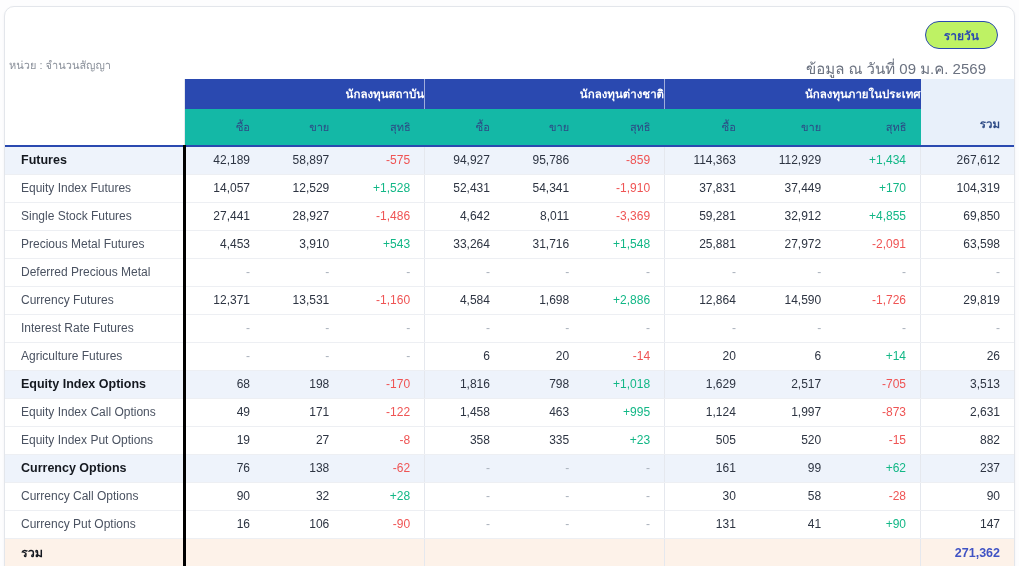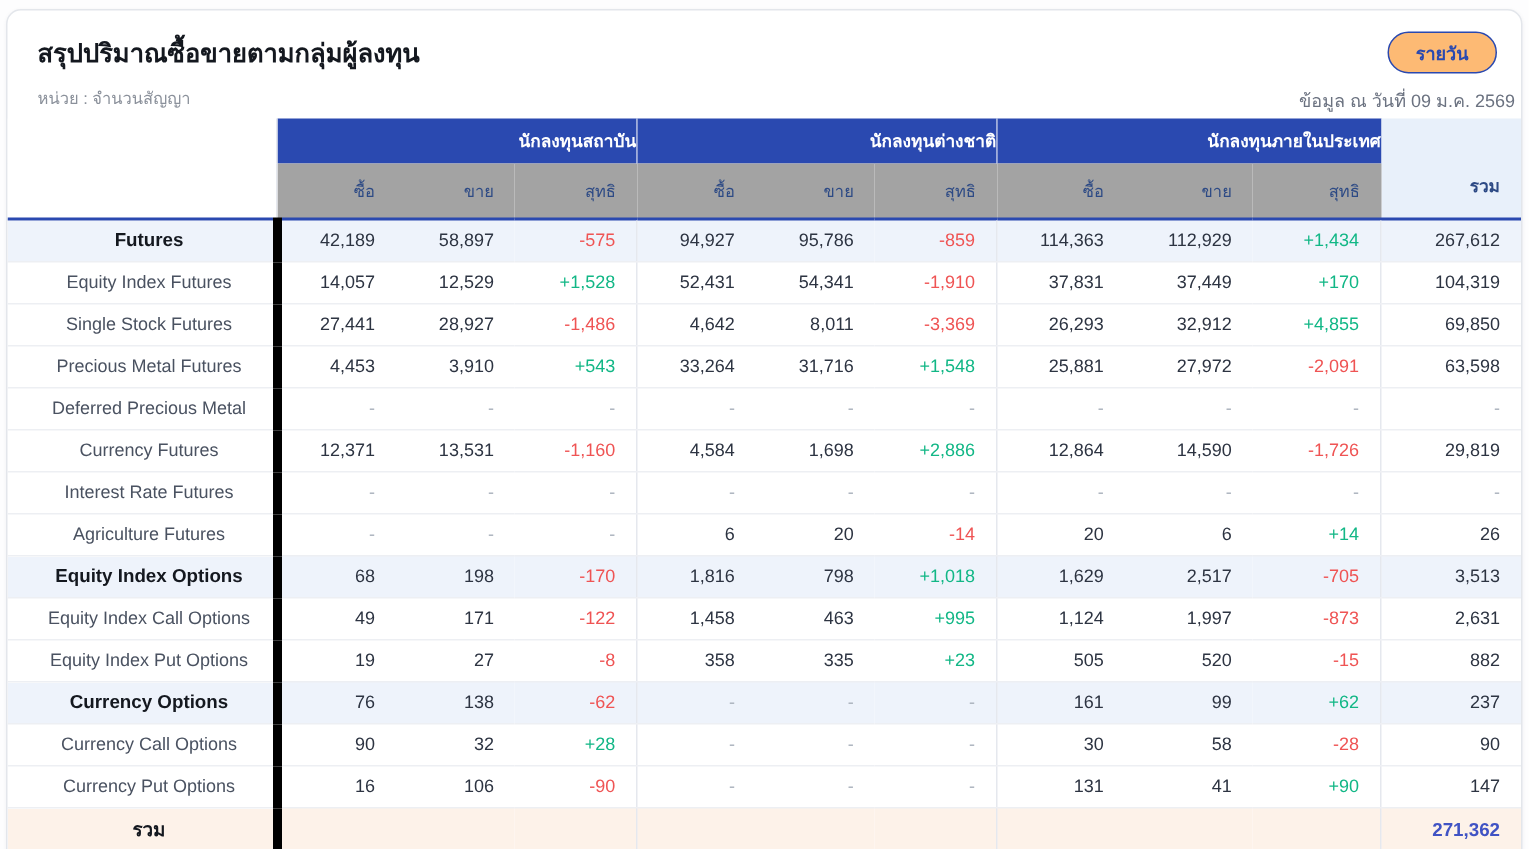--- a/index.html
+++ b/index.html
@@ -18,36 +18,36 @@
     border-radius: 10px;
     box-shadow: 0 1px 3px rgba(20,30,60,.05);
     overflow: hidden;
   }
   .card-header { position: relative; height: 72px; }
   .title {
     position: absolute; left: 20px; top: 14px;
     font-size: 17px; font-weight: bold; color: #14181f;
   }
   .unit {
-    position: absolute; left: 20px; top: 49px;
+    position: absolute; left: 4px; top: 49px;
     font-size: 11px; color: #8b919b;
   }
   .pill-btn {
     position: absolute; right: 16px; top: 14px;
     height: 28px; padding: 0 18px;
-    background: #fdba74;
+    background: #bef264;
     border: 1px solid #2a49b0;
     border-radius: 15px;
     color: #2a49b0; font-size: 12px; font-weight: bold;
     font-family: inherit;
     cursor: pointer;
   }
   .asof {
-    position: absolute; right: 4px; top: 50px;
-    font-size: 12px; color: #6b7280;
+    position: absolute; right: 28px; top: 50px;
+    font-size: 15px; color: #6b7280;
   }
   table {
     width: 100%; border-collapse: collapse; table-layout: fixed;
   }
   th, td { padding: 0; font-weight: normal; }
   
   tr.group-row th {
     height: 30px; font-size: 11.5px; font-weight: bold;
   }
   tr.group-row th.ghead {
@@ -58,58 +58,57 @@
   tr.group-row th.ghead:first-of-type { border-left: none; }
   th.total-head {
     background: #e8f0fa; color: #2d4a85;
     font-size: 11px; font-weight: bold;
     text-align: right; padding-right: 14px;
     vertical-align: bottom;
   }
   th.total-head .inner { padding-bottom: 12px; }
   
   tr.sub-row th {
-    height: 37px; background: #a3a3a3; color: #2d4a85;
+    height: 37px; background: #14b8a6; color: #2d4a85;
     font-size: 11px; text-align: right; padding-right: 14px;
   }
   tr.sub-row th.label-head, tr.group-row th.label-head {
     background: #ffffff; border-right: 1px solid #e5e8ee;
   }
   tr.sub-row th, tr.sub-row th.label-head,
   th.total-head { border-bottom: 2px solid #2a49b0; }
   
   tbody td {
     height: 28px; font-size: 12px; color: #2d3442;
     text-align: right; padding-right: 14px;
     border-bottom: 1px solid #edeff3;
   }
   tbody td.label-cell {
-    text-align: center; padding-left: 16px; padding-right: 4px;
+    text-align: left; padding-left: 16px; padding-right: 4px;
     color: #4a5261; font-size: 12px;
-    border-right: 6px solid #000000;
+    border-right: 3px solid #000000;
     white-space: nowrap; overflow: hidden;
   }
   tbody tr.section td { background: #eef3fb; }
   tbody tr.section td.label-cell {
     font-weight: bold; color: #14181f; font-size: 12.5px;
   }
   td.gsep { border-right: 1px solid #e5e8ee; text-align: right; }
   td.pos { color: #12b786; }
   td.neg { color: #ef5454; }
   td.dash { color: #aab2bd; }
   tbody tr.footer td { background: #fdf2e9; height: 29px; border-bottom: none; }
   tbody tr.footer td.label-cell { font-weight: bold; color: #14181f; font-size: 12.5px; }
   tbody tr.footer td.total-cell { font-weight: bold; color: #4053c4; font-size: 12.5px; }
 </style>
 </head>
 <body>
 
 <div class="card">
   <div class="card-header">
-    <div class="title">สรุปปริมาณซื้อขายตามกลุ่มผู้ลงทุน</div>
     <div class="unit">หน่วย : จำนวนสัญญา</div>
     <button class="pill-btn">รายวัน</button>
     <div class="asof">ข้อมูล ณ วันที่ 09 ม.ค. 2569</div>
   </div>
   <table>
     <colgroup>
       <col style="width:179px">
       <col style="width:79px">
         <col style="width:79px">
         <col style="width:81px">
@@ -172,21 +171,21 @@
           <td class="total-cell">104,319</td>
         </tr>
         <tr class="sub">
           <td class="label-cell">Single Stock Futures</td>
           <td class="">27,441</td>
           <td class="">28,927</td>
           <td class="neg gsep">-1,486</td>
           <td class="">4,642</td>
           <td class="">8,011</td>
           <td class="neg gsep">-3,369</td>
-          <td class="">26,293</td>
+          <td class="">59,281</td>
           <td class="">32,912</td>
           <td class="pos gsep">+4,855</td>
           <td class="total-cell">69,850</td>
         </tr>
         <tr class="sub">
           <td class="label-cell">Precious Metal Futures</td>
           <td class="">4,453</td>
           <td class="">3,910</td>
           <td class="pos gsep">+543</td>
           <td class="">33,264</td>

